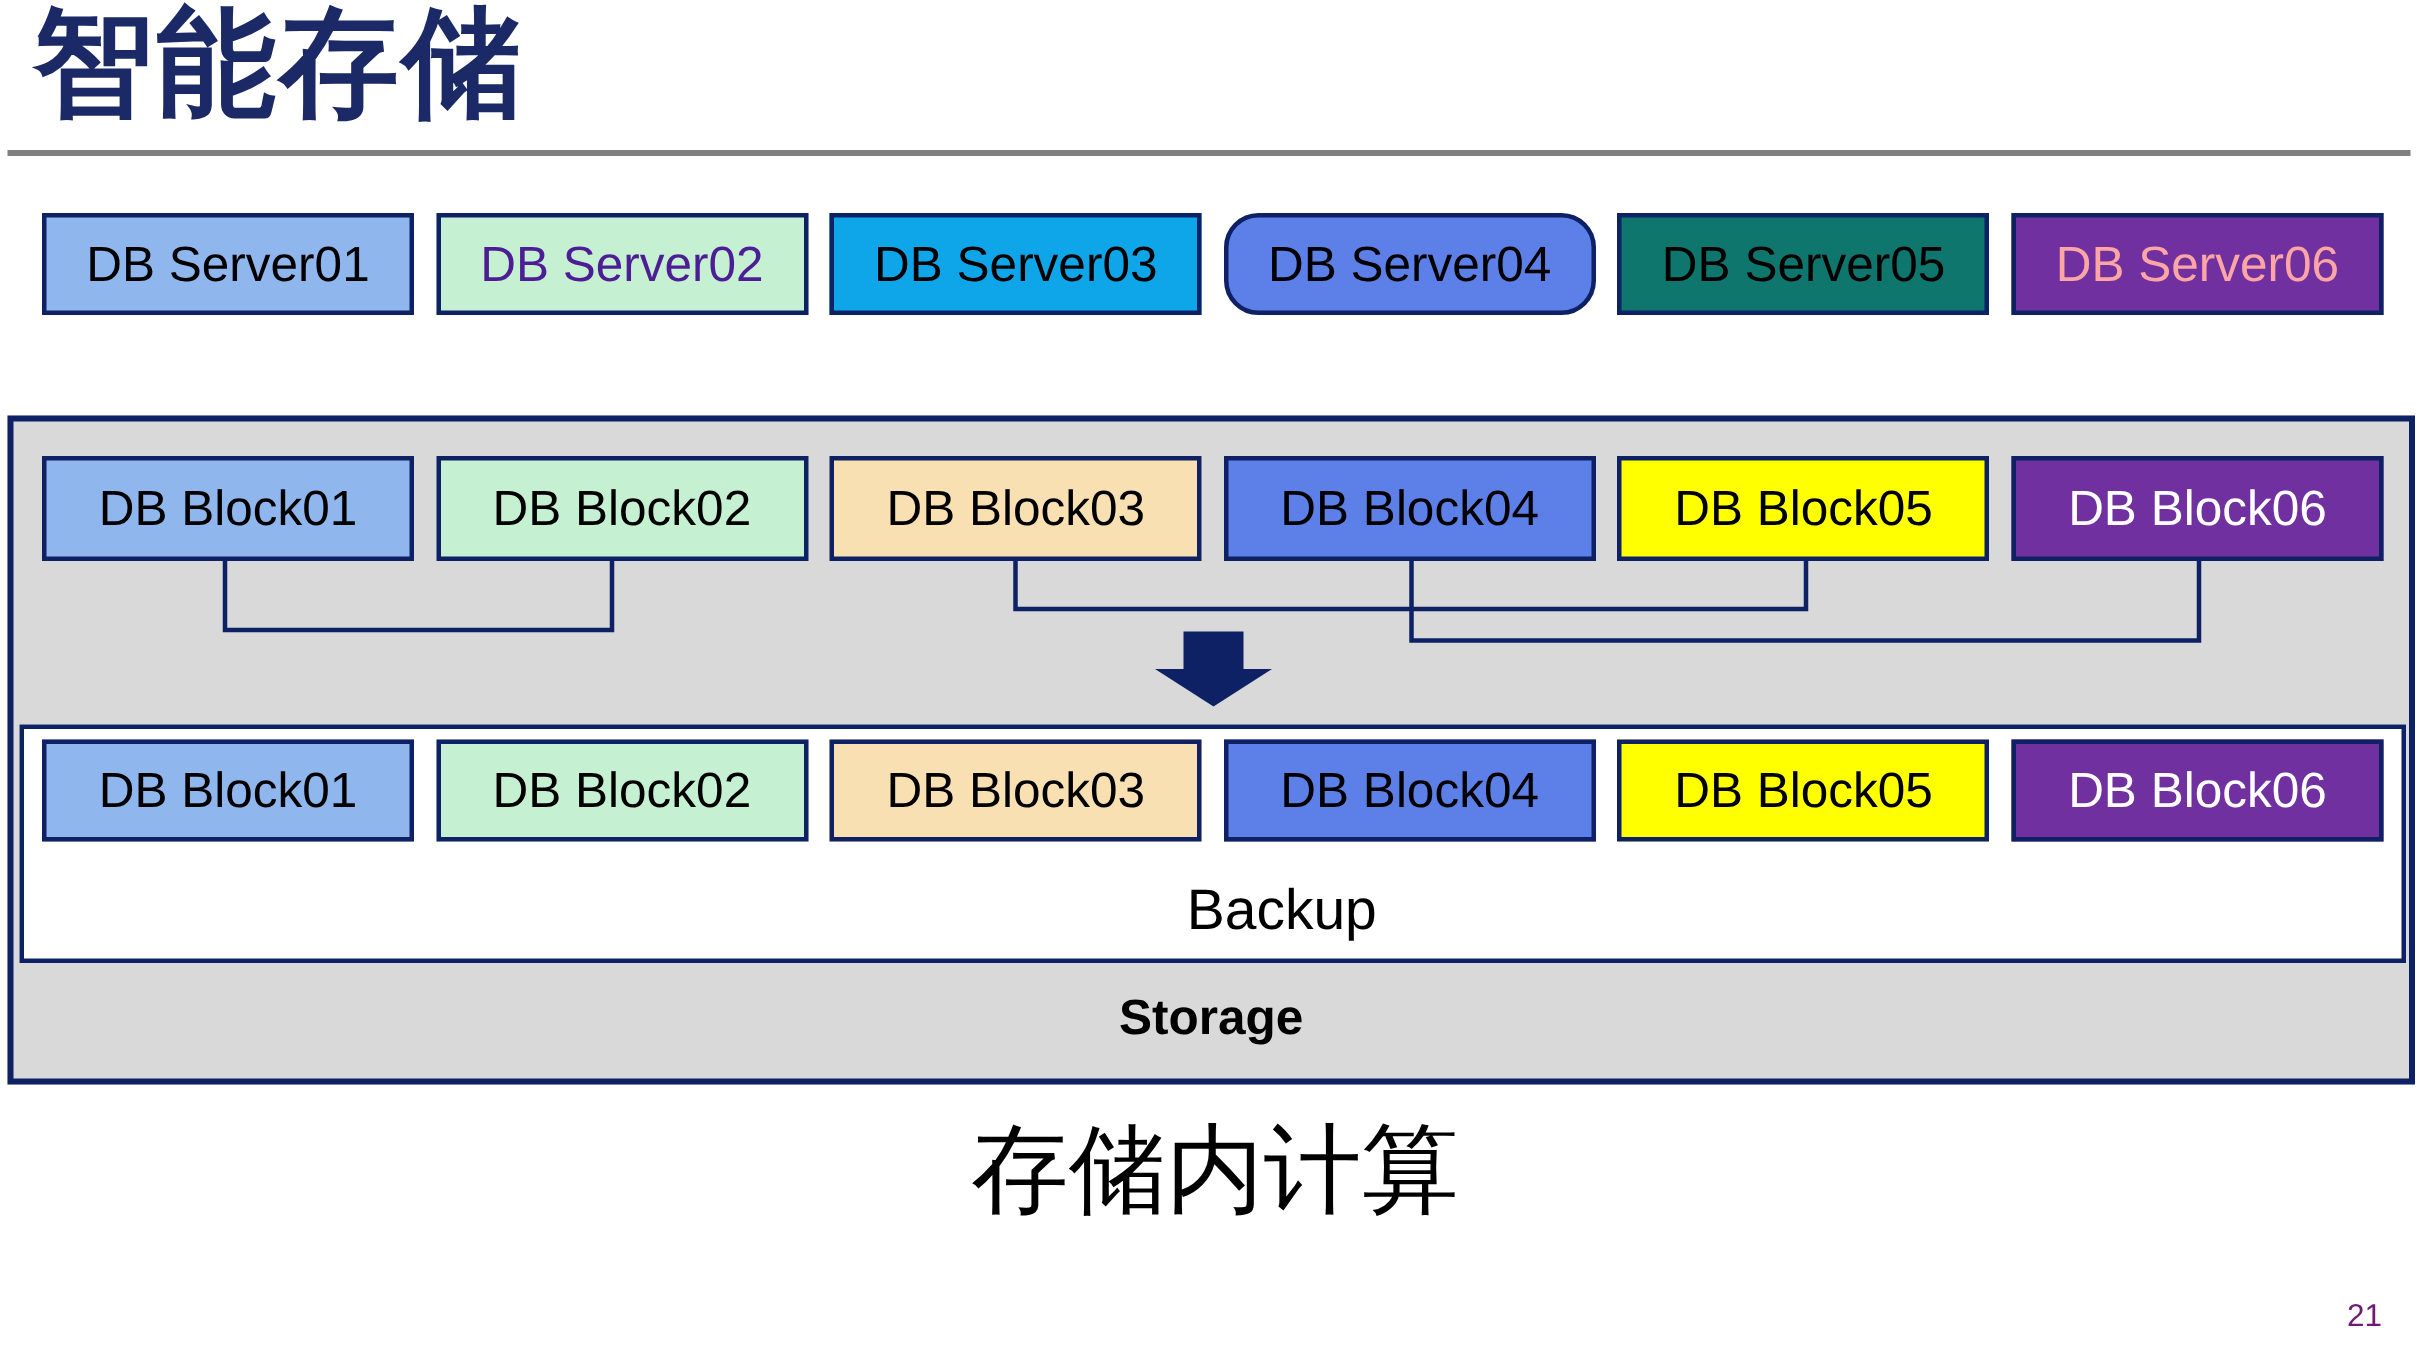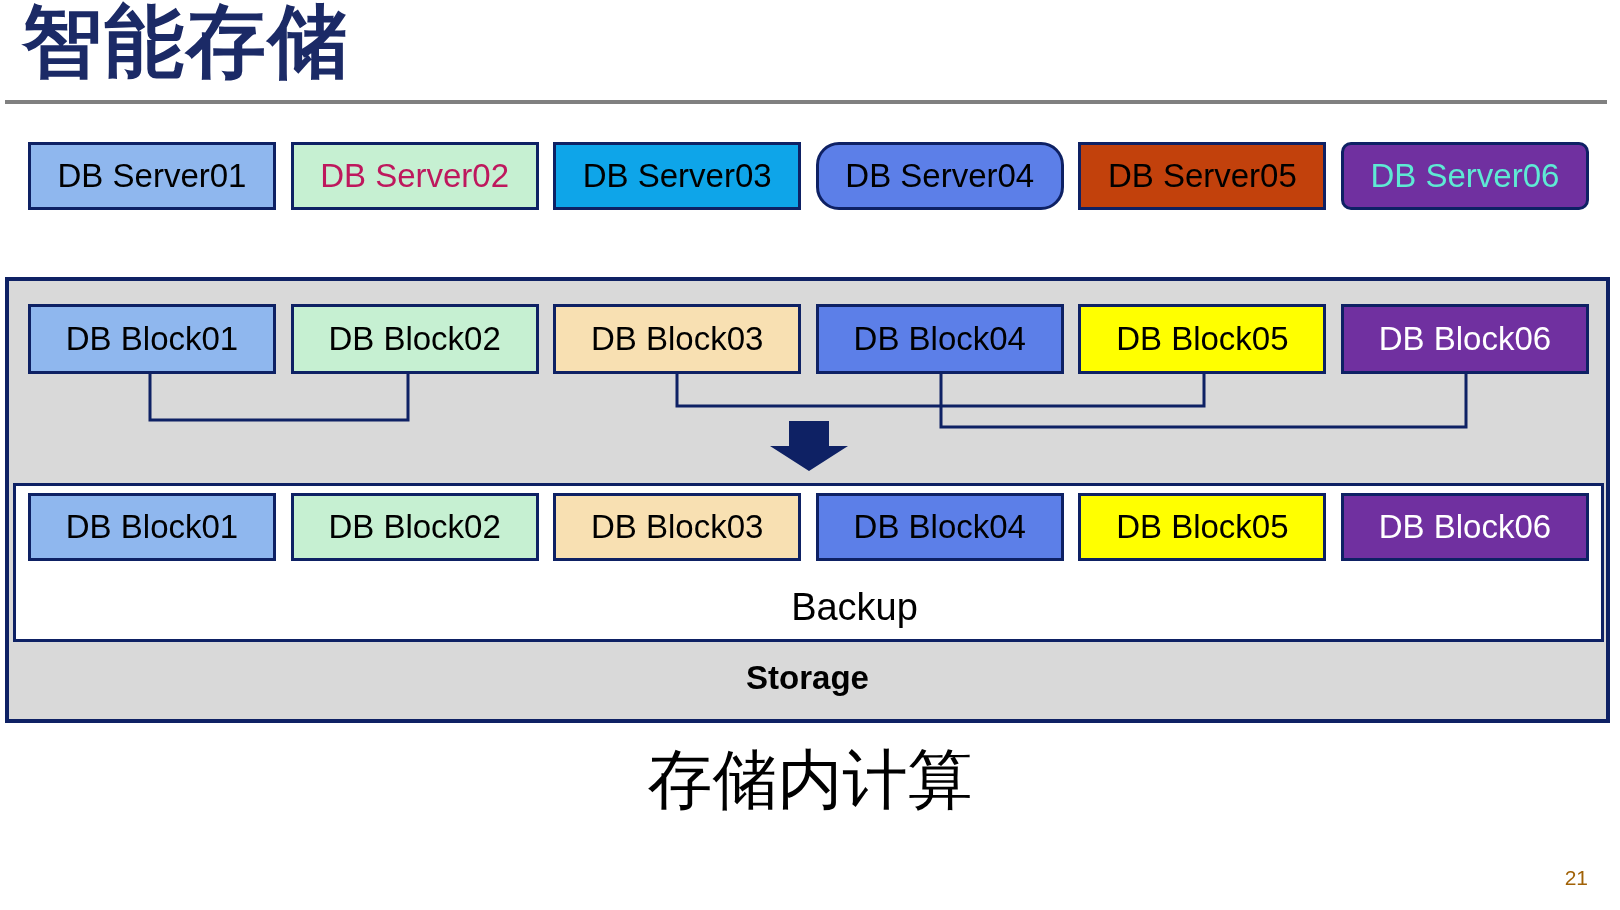--- a/index.html
+++ b/index.html
@@ -75,25 +75,25 @@
 <body>
 
 <div class="slide" style="--navy: #0E2164; --gray: #D9D9D9;">
 
   <h1 class="title" style="color: rgb(27, 42, 102);">智能存储</h1>
 
   <div class="divider" style="background-color: rgb(128, 128, 128);"></div>
 
   <div class="row row-servers">
     <div class="box" style="background-color: rgb(143, 183, 238); color: rgb(0, 0, 0);">DB Server01</div>
-    <div class="box" style="background-color: rgb(198, 240, 210); color: #be185d; text-align: right;">DB Server02</div>
+    <div class="box" style="background-color: rgb(198, 240, 210); color: #4c1d95; text-align: right;">DB Server02</div>
     <div class="box" style="background-color: #0ea5e9; color: rgb(0, 0, 0);">DB Server03</div>
     <div class="box" style="background-color: rgb(92, 127, 232); color: rgb(0, 0, 0); border-radius: 23px;">DB Server04</div>
-    <div class="box" style="background-color: #c2410c; color: rgb(0, 0, 0);">DB Server05</div>
-    <div class="box" style="background-color: rgb(112, 48, 160); color: #5eead4; border-radius: 10px;">DB Server06</div>
+    <div class="box" style="background-color: #0f766e; color: rgb(0, 0, 0);">DB Server05</div>
+    <div class="box" style="background-color: rgb(112, 48, 160); color: #fca5a5;">DB Server06</div>
   </div>
 
   <div class="storage-panel"></div>
 
   <svg class="overlay" viewBox="0 0 1620 910" xmlns="http://www.w3.org/2000/svg">
     <path class="connector" d="M150 374 L150 420 L408 420 L408 374"></path>
     <path class="connector" d="M677 374 L677 406 L1204 406 L1204 374"></path>
     <path class="connector" d="M941 374 L941 427 L1466 427 L1466 374"></path>
     <polygon class="arrow" points="789,421 829,421 829,446 848,446 809,471 770,446 789,446"></polygon>
   </svg>
@@ -119,14 +119,14 @@
   </div>
 
   <div class="backup-label">Backup</div>
 
   <div class="storage-label">Storage</div>
 
   <div class="caption">
     <div>存储内计算</div>
   </div>
 
-  <div class="page-number" style="color: #a16207;">21</div>
+  <div class="page-number" style="color: #701a75;">21</div>
 </div>
 
 </body></html>

